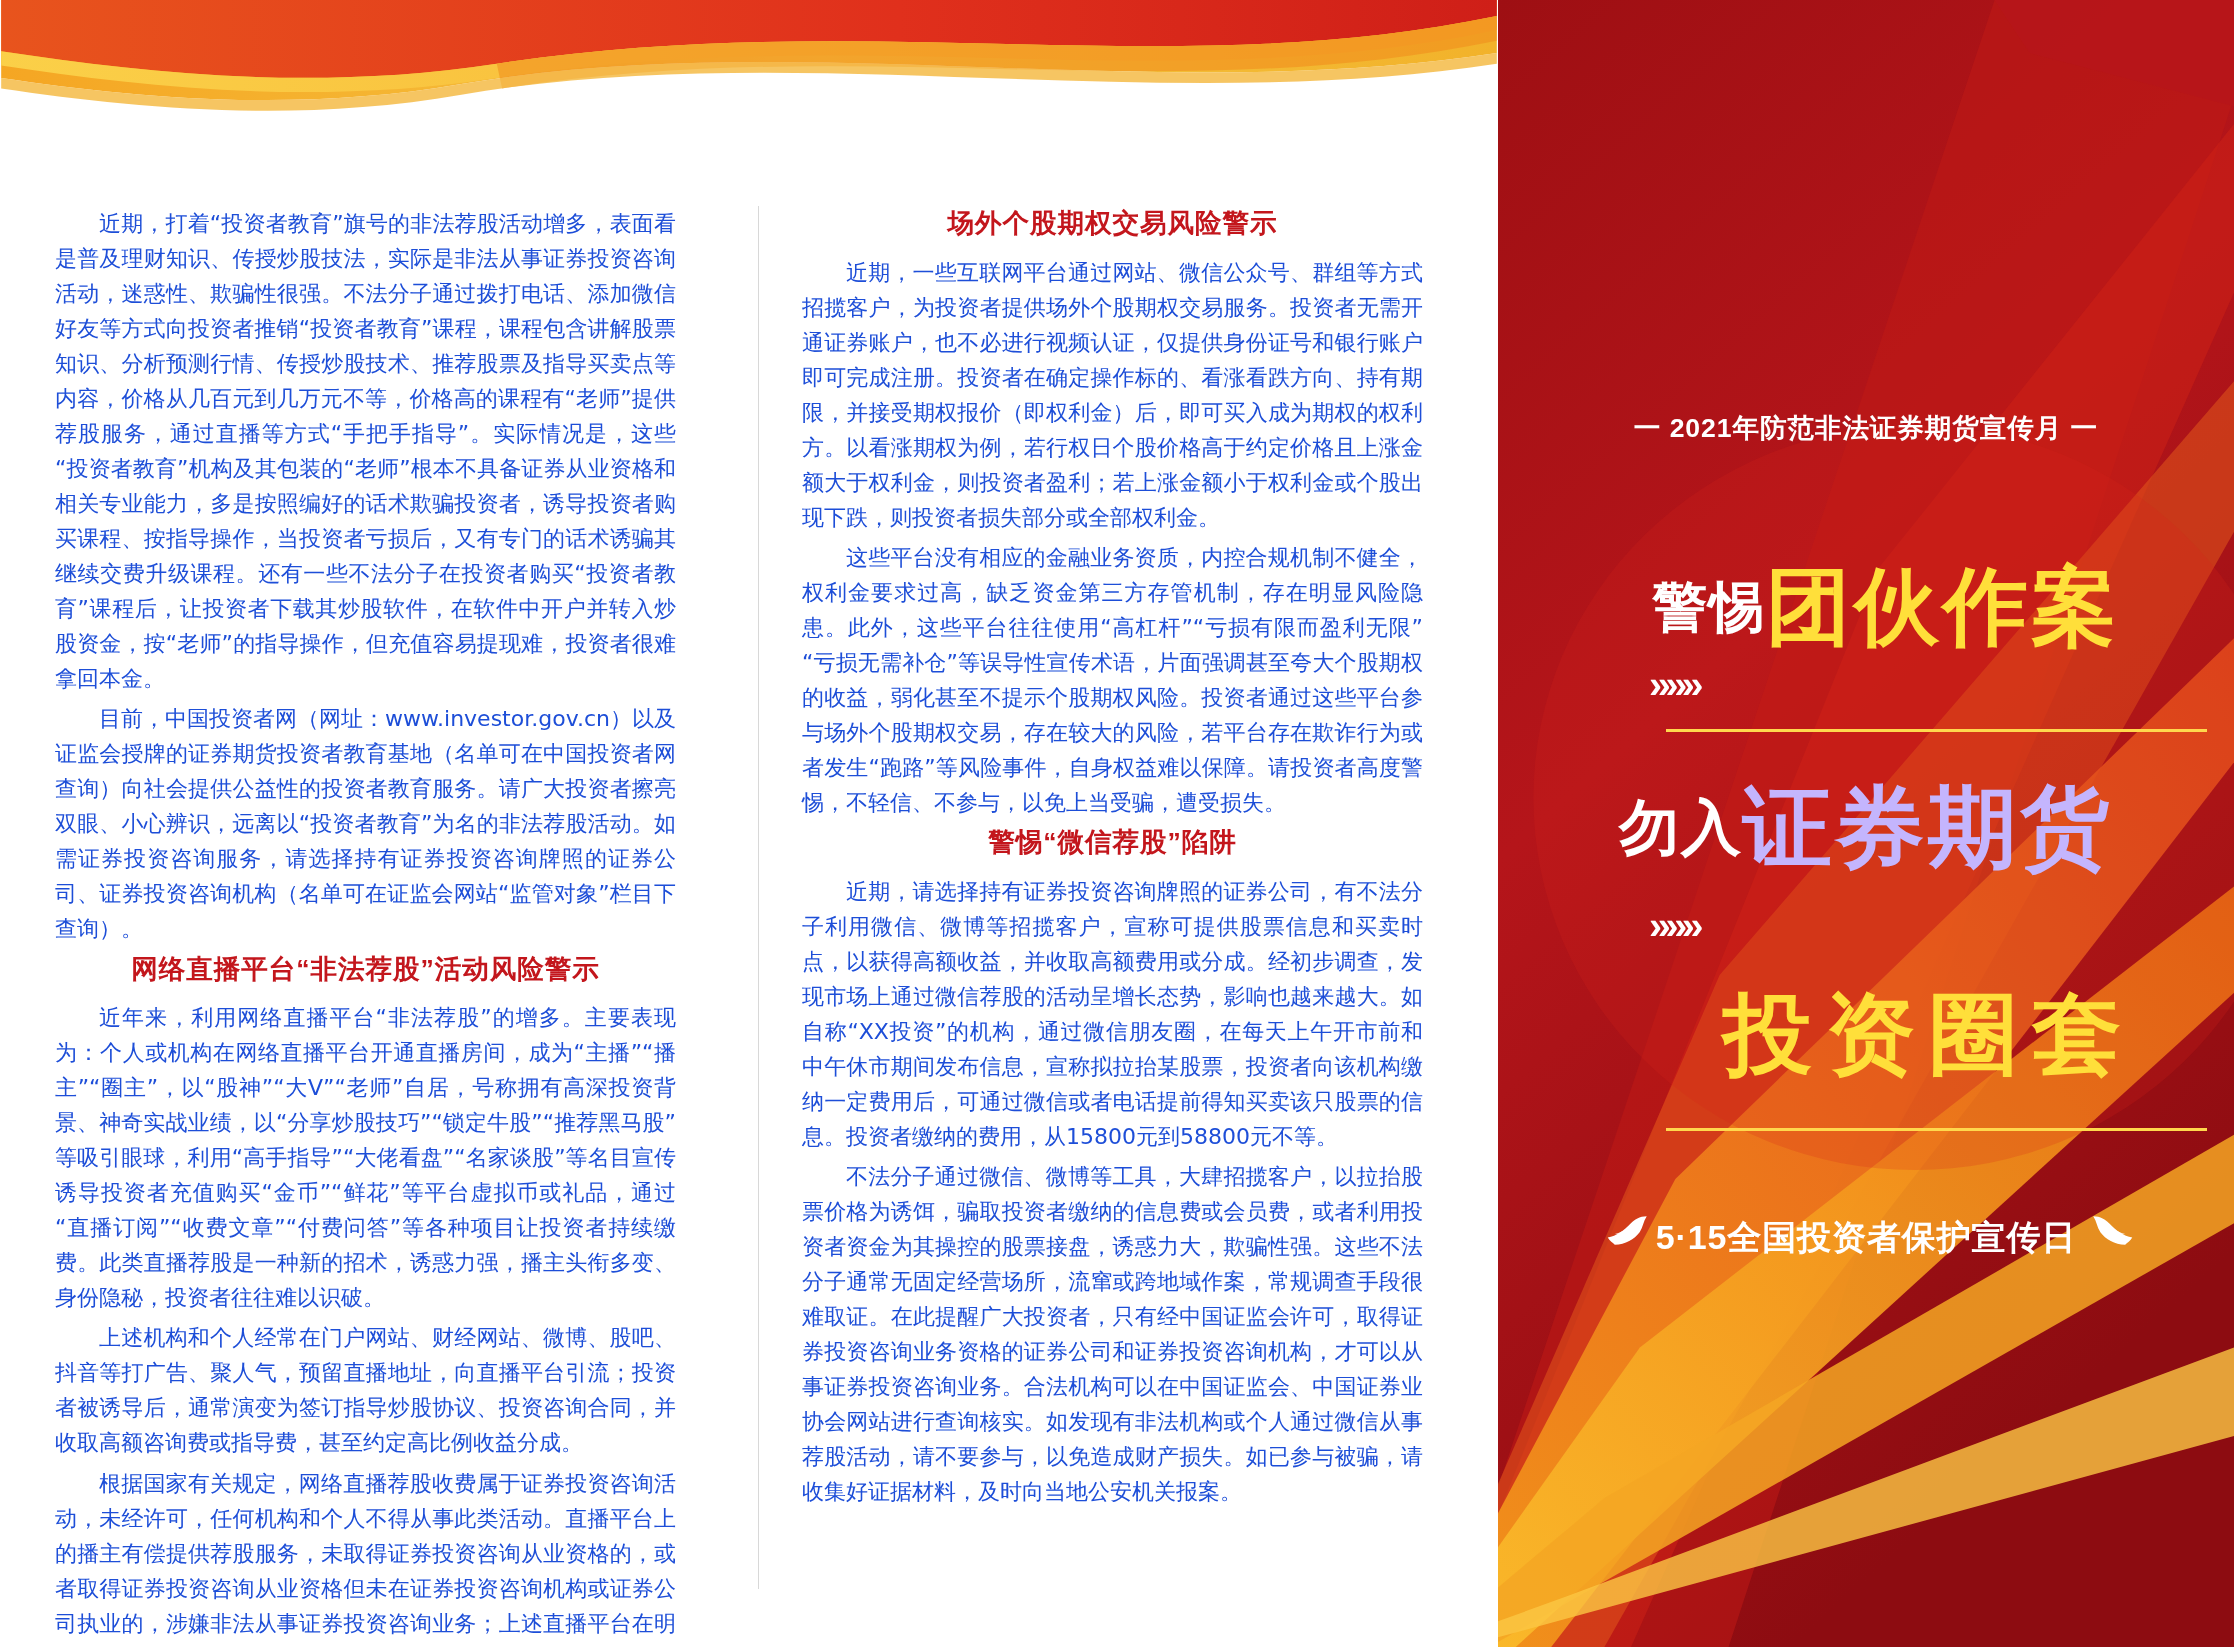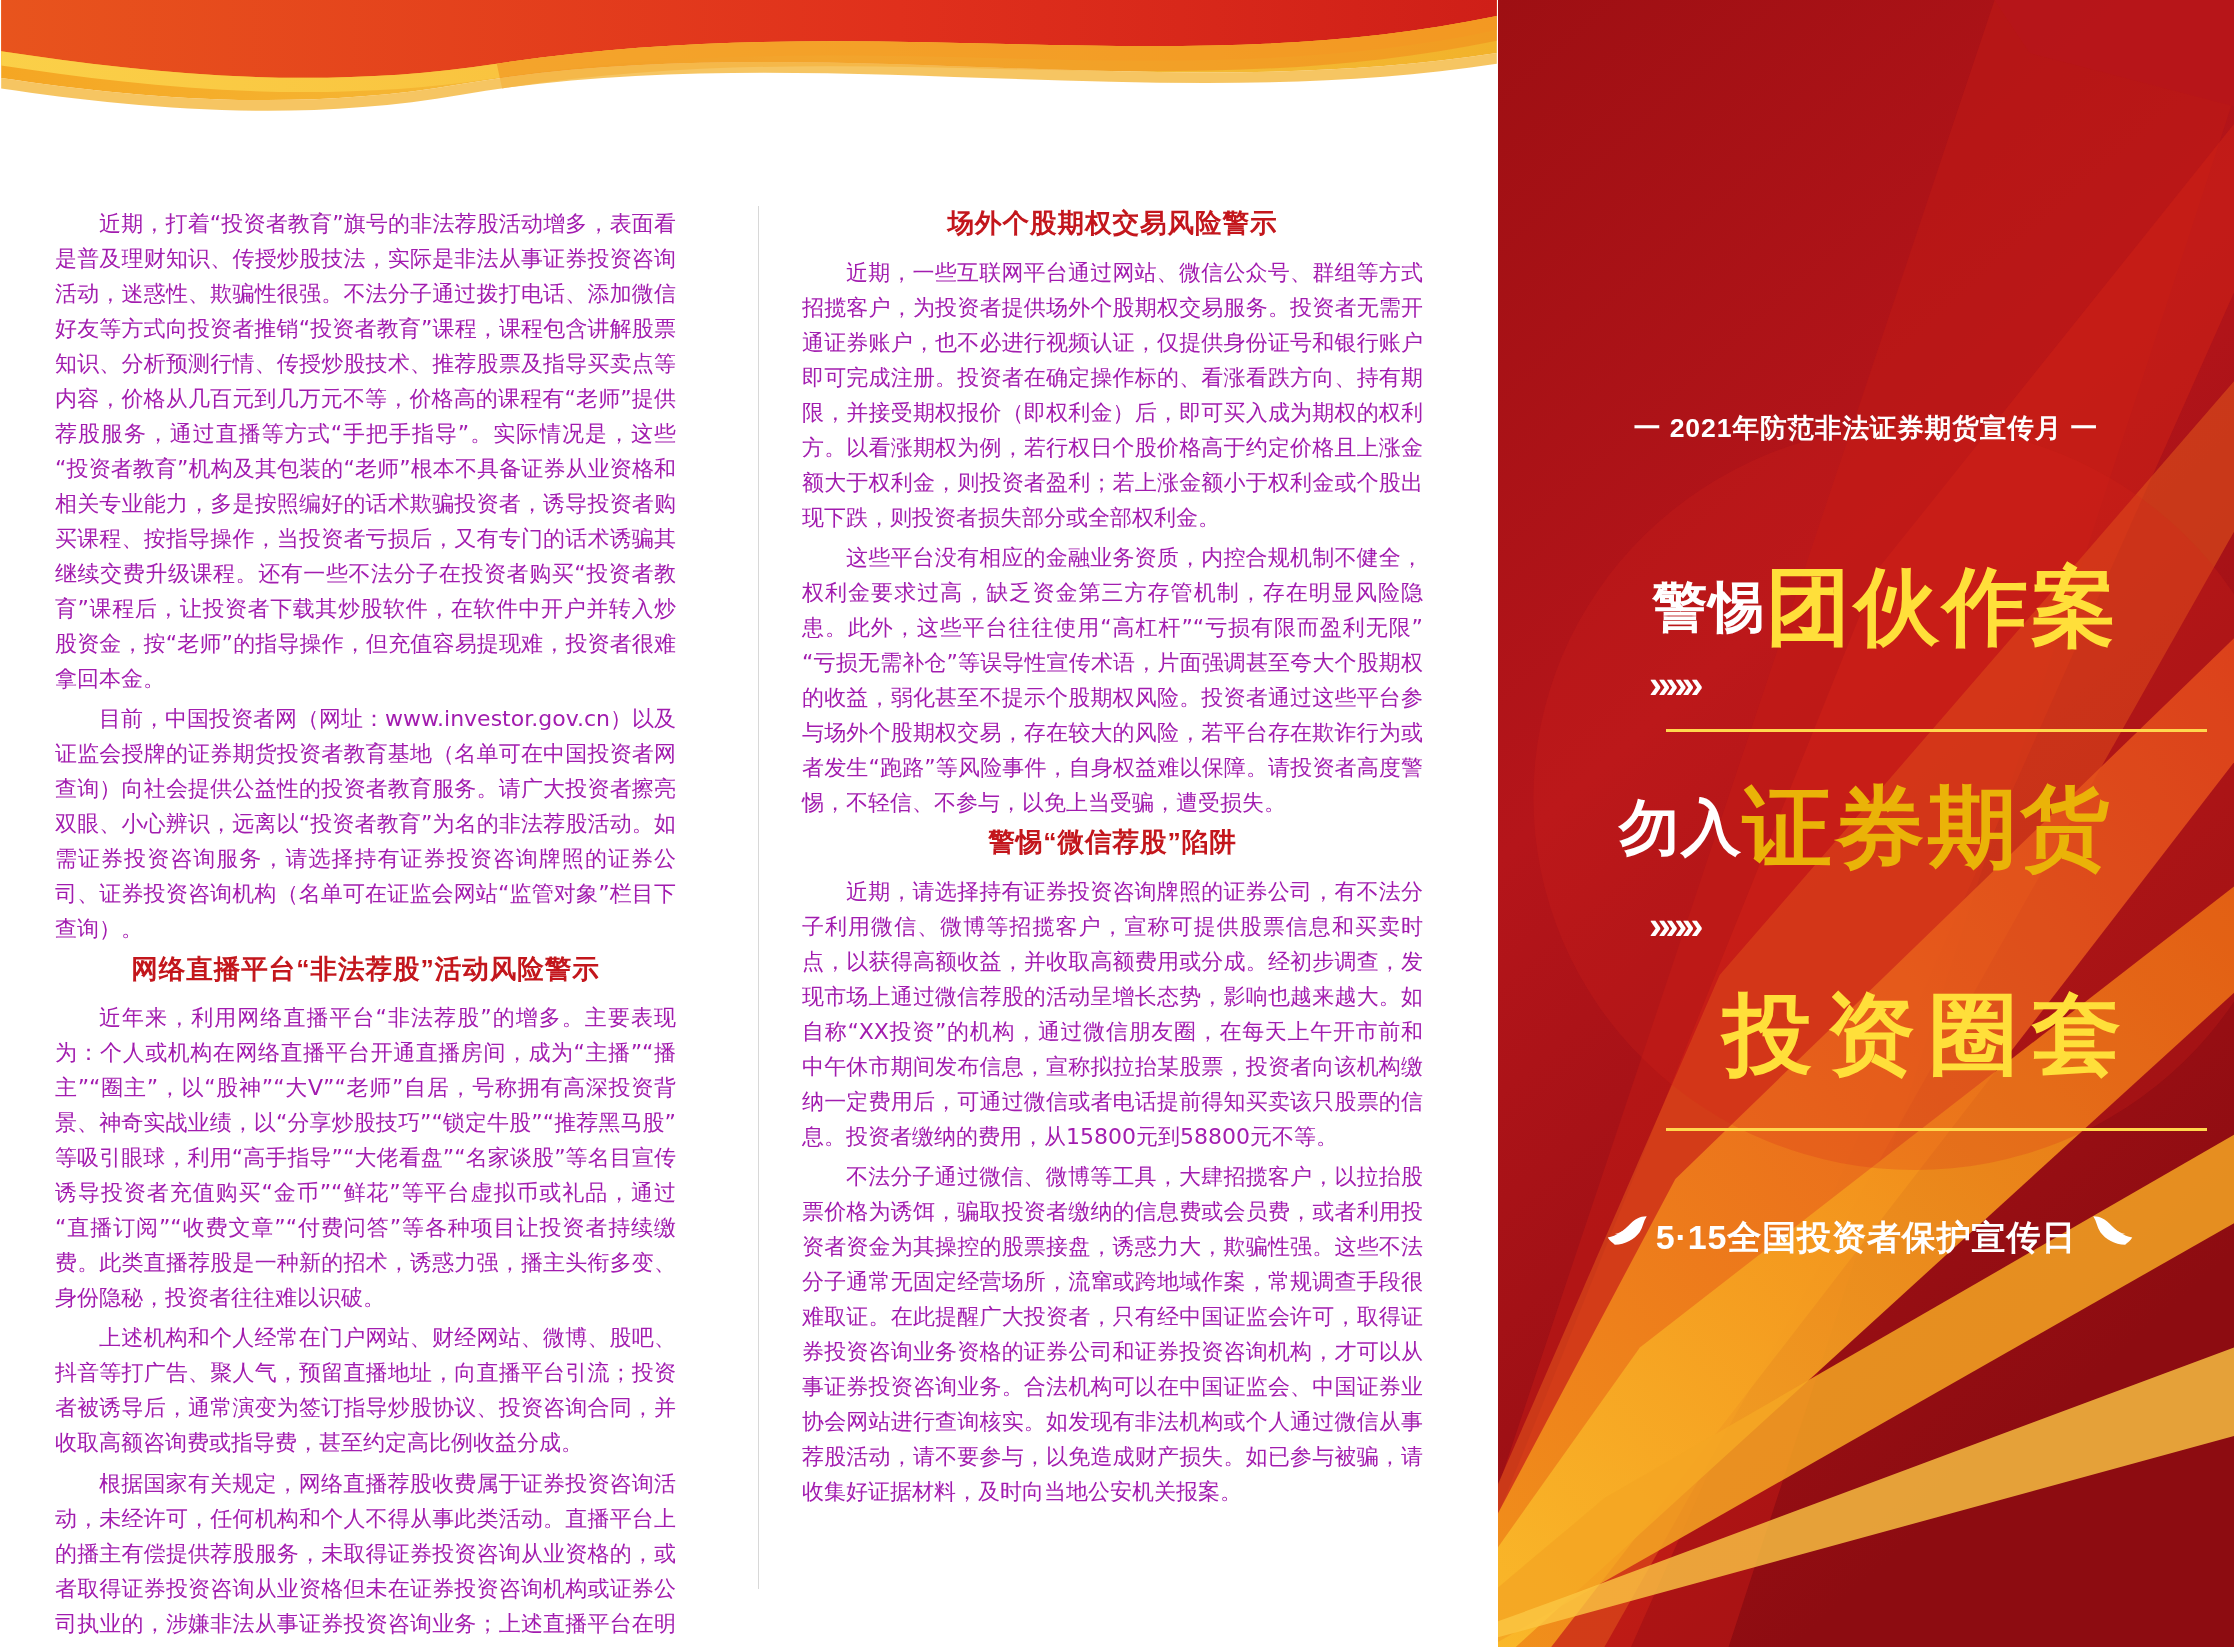--- a/index.html
+++ b/index.html
@@ -38,21 +38,21 @@
     background:#d8d8d8;
   }
 
   h2.sec{
     font-size:26.6px;font-weight:bold;color:#c3161c;
     text-align:center;margin:0 0 14px 0;letter-spacing:0.9px;
     line-height:1.3;
   }
   .sec2{margin-top:41px;}
   p.body{
-    font-size:22px;line-height:35px;color:#a21caf;
+    font-size:22px;line-height:35px;color:#1d4ed8;
     margin:0 0 5.3px 0;text-align:justify;text-justify:inter-ideograph;
     text-indent:2em;
     font-family:"DejaVu Sans","Liberation Sans",sans-serif;
   }
 
   
   .poster{
     position:absolute;right:0;top:0;width:736px;height:1647px;
     overflow:hidden;
     background:#b01217;
@@ -80,21 +80,21 @@
   .chev2{top:904px;}
   .rule{
     position:absolute;left:168px;width:541px;height:2.7px;background:#ffd84d;
   }
   .rule1{top:729px;}
   .rule2{top:1128px;}
   .p-line2{
     position:absolute;top:768px;left:0;width:736px;text-align:center;white-space:nowrap;
   }
   .p-line2 .small{font-size:60px;font-weight:bold;color:#ffffff;letter-spacing:1.8px;vertical-align:middle;}
-  .p-line2 .big{font-size:89px;font-weight:bold;color:#eab308;letter-spacing:3.5px;vertical-align:middle;}
+  .p-line2 .big{font-size:89px;font-weight:bold;color:#c4b5fd;letter-spacing:3.5px;vertical-align:middle;}
   .p-line3{
     position:absolute;top:975px;left:0;width:848px;text-align:center;white-space:nowrap;
     font-size:89px;font-weight:bold;color:#ffdf3a;letter-spacing:14px;text-indent:14px;
   }
   .p-foot{
     position:absolute;top:1215px;left:0;width:736px;text-align:center;
     color:#ffffff;font-size:34px;font-weight:bold;letter-spacing:0.9px;
     white-space:nowrap;
   }
   .dove{position:absolute;top:1211px;font-size:39px;color:#ffffff;line-height:1;}

